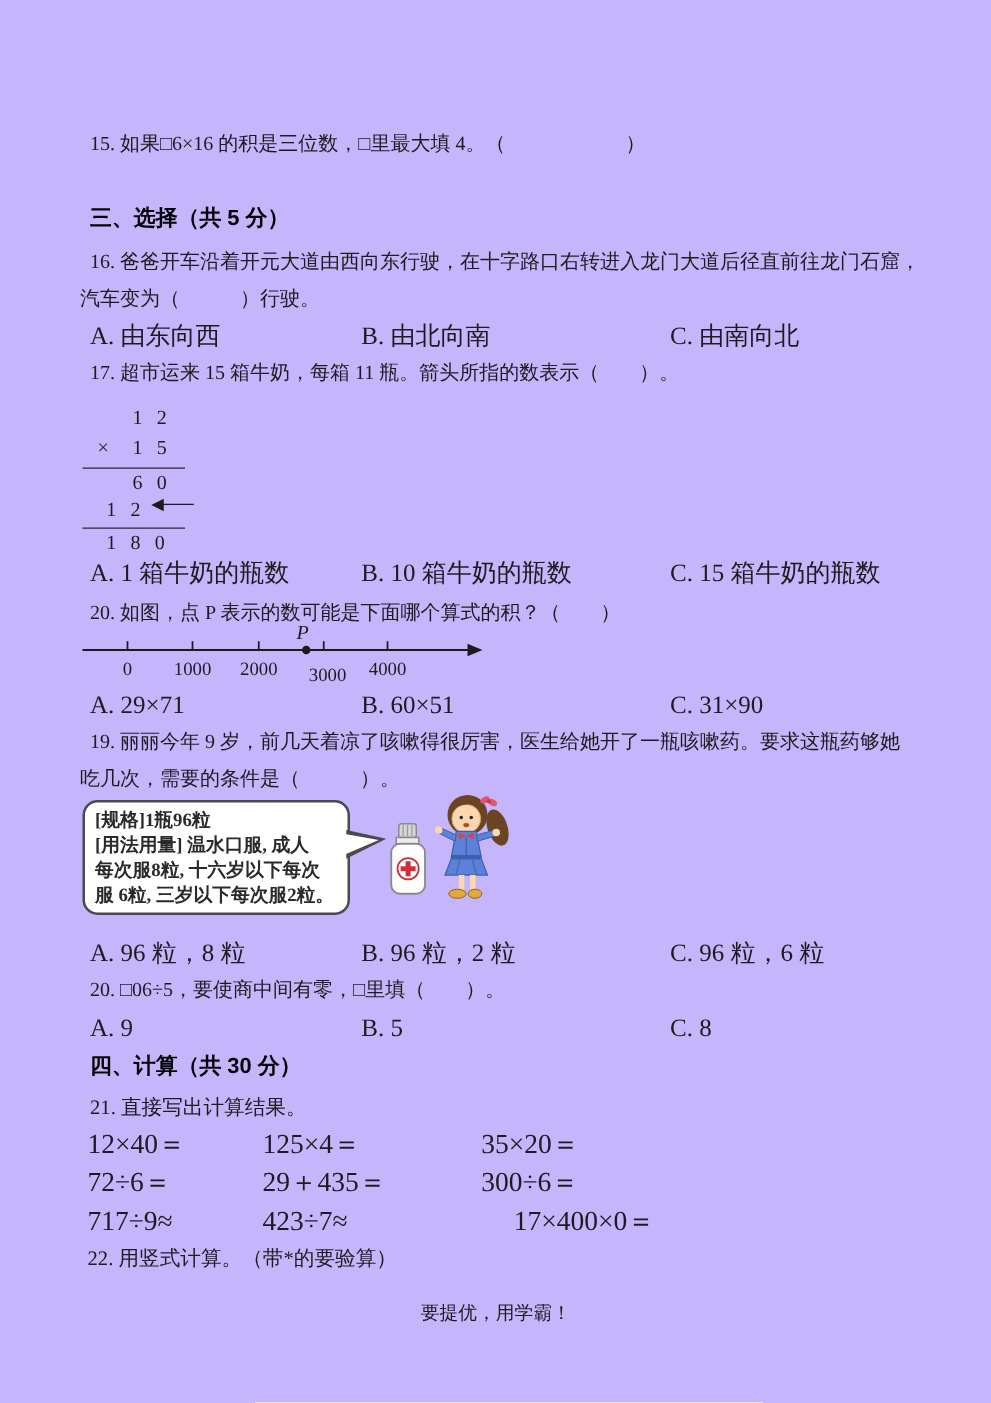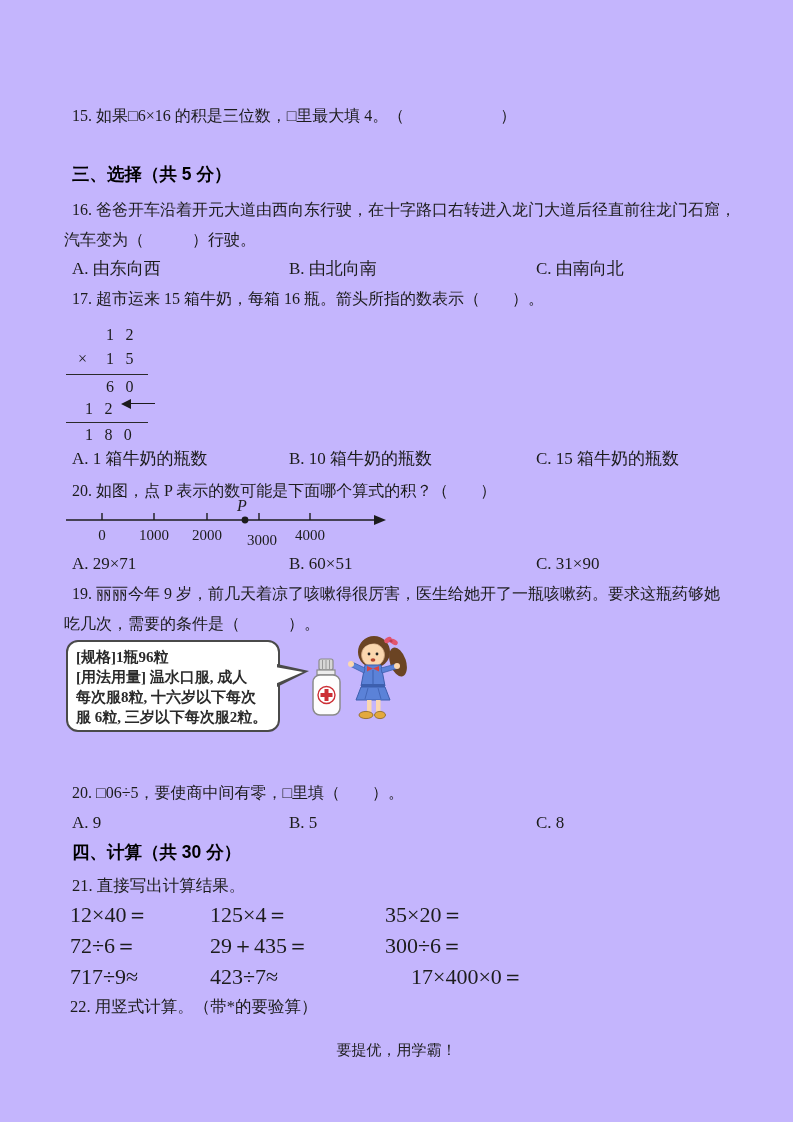--- a/index.html
+++ b/index.html
@@ -2,21 +2,21 @@
 <html><head>
 <meta charset="utf-8">
 <style>
   html,body{margin:0;padding:0;background:#ffffff;}
   .page{position:relative;width:793px;height:1122px;background:#c4b5fd;overflow:hidden;
         font-family:"Liberation Serif","DejaVu Serif",serif;color:#1c1c1c;}
   .row{position:absolute;left:72px;white-space:nowrap;font-size:16px;line-height:22px;}
   .cont{left:64px;}
   .sec{font-family:"Liberation Sans","DejaVu Sans",sans-serif;font-weight:bold;font-size:17.5px;color:#000;}
   .opts{left:0;width:793px;height:22px;}
-  .opt{position:absolute;white-space:nowrap;font-size:17px;}
+  .opt{position:absolute;white-space:nowrap;font-size:20px;}
   .opt.c1{left:72px;} .opt.c2{left:289px;} .opt.c3{left:536px;text-align:right;}
   
   .mult{position:absolute;left:0;top:322px;width:220px;height:120px;}
   .mult .d{position:absolute;font-family:Liberation Serif, serif;
            font-size:16px;letter-spacing:11.4px;color:#1c1c1c;}
   .mline{position:absolute;left:66px;width:82px;border-top:1.8px solid #2a2a2a;height:0;}
   .arrow{position:absolute;left:121px;top:77px;width:34px;height:10px;}
   .arrow .head{position:absolute;left:0;top:0;width:0;height:0;
                border-top:5px solid transparent;border-bottom:5px solid transparent;border-right:10px solid #1c1c1c;}
   .arrow .tailline{position:absolute;left:8px;top:4px;width:26px;border-top:1.8px solid #1c1c1c;height:0;}
@@ -44,21 +44,21 @@
   <div class="row sec" style="top:163px">三、选择（共 5 分）</div>
 
   <div class="row" style="top:199px">16. 爸爸开车沿着开元大道由西向东行驶，在十字路口右转进入龙门大道后径直前往龙门石窟，</div>
   <div class="row cont" style="top:229px">汽车变为（　　　）行驶。</div>
   <div class="row opts" style="top:258px">
     <span class="opt c1">A. 由东向西</span>
     <span class="opt c2">B. 由北向南</span>
     <span class="opt c3">C. 由南向北</span>
   </div>
 
-  <div class="row" style="top:288px">17. 超市运来 15 箱牛奶，每箱 16 瓶。箭头所指的数表示（　　）。</div>
+  <div class="row" style="top:288px">17. 超市运来 15 箱牛奶，每箱 11 瓶。箭头所指的数表示（　　）。</div>
 
   <div class="mult">
     <span class="d" style="left:106px;top:4px">12</span>
     <span class="d" style="left:78px;top:28px">×</span>
     <span class="d" style="left:106px;top:28px">15</span>
     <div class="mline" style="top:52px"></div>
     <span class="d" style="left:106px;top:56px">60</span>
     <span class="d" style="left:85px;top:78px">12</span>
     <div class="arrow">
       <span class="head"></span>
@@ -147,20 +147,25 @@
     <rect x="17" y="52" width="24" height="3" fill="#3d5fae"></rect>
     <path d="M17,55 L41,55 L46,68 L12,68 Z" stroke="#3d5fae" stroke-width="1" fill="#5b82d8"></path>
     <line x1="24" y1="56" x2="21" y2="67" stroke="#3d5fae" stroke-width="0.8"></line>
     <line x1="34" y1="56" x2="37" y2="67" stroke="#3d5fae" stroke-width="0.8"></line>
     <rect x="23" y="68" width="4.5" height="12" fill="#fbd7ae"></rect>
     <rect x="32" y="68" width="4.5" height="12" fill="#fbd7ae"></rect>
     <ellipse cx="22" cy="83" rx="7" ry="3.6" stroke="#8a651c" stroke-width="0.8" fill="#e3a93e"></ellipse>
     <ellipse cx="36" cy="83" rx="5.5" ry="3.6" stroke="#8a651c" stroke-width="0.8" fill="#e3a93e"></ellipse>
   </svg>
 
+  <div class="row opts" style="top:752px">
+    <span class="opt c1">A. 96 粒，8 粒</span>
+    <span class="opt c2">B. 96 粒，2 粒</span>
+    <span class="opt c3">C. 96 粒，6 粒</span>
+  </div>
 
   <div class="row" style="top:782px">20. □06÷5，要使商中间有零，□里填（　　）。</div>
   <div class="row opts" style="top:812px">
     <span class="opt c1">A. 9</span>
     <span class="opt c2">B. 5</span>
     <span class="opt c3">C. 8</span>
   </div>
 
   <div class="row sec" style="top:841px">四、计算（共 30 分）</div>
   <div class="row" style="top:875px;font-size:16.5px">21. 直接写出计算结果。</div>

